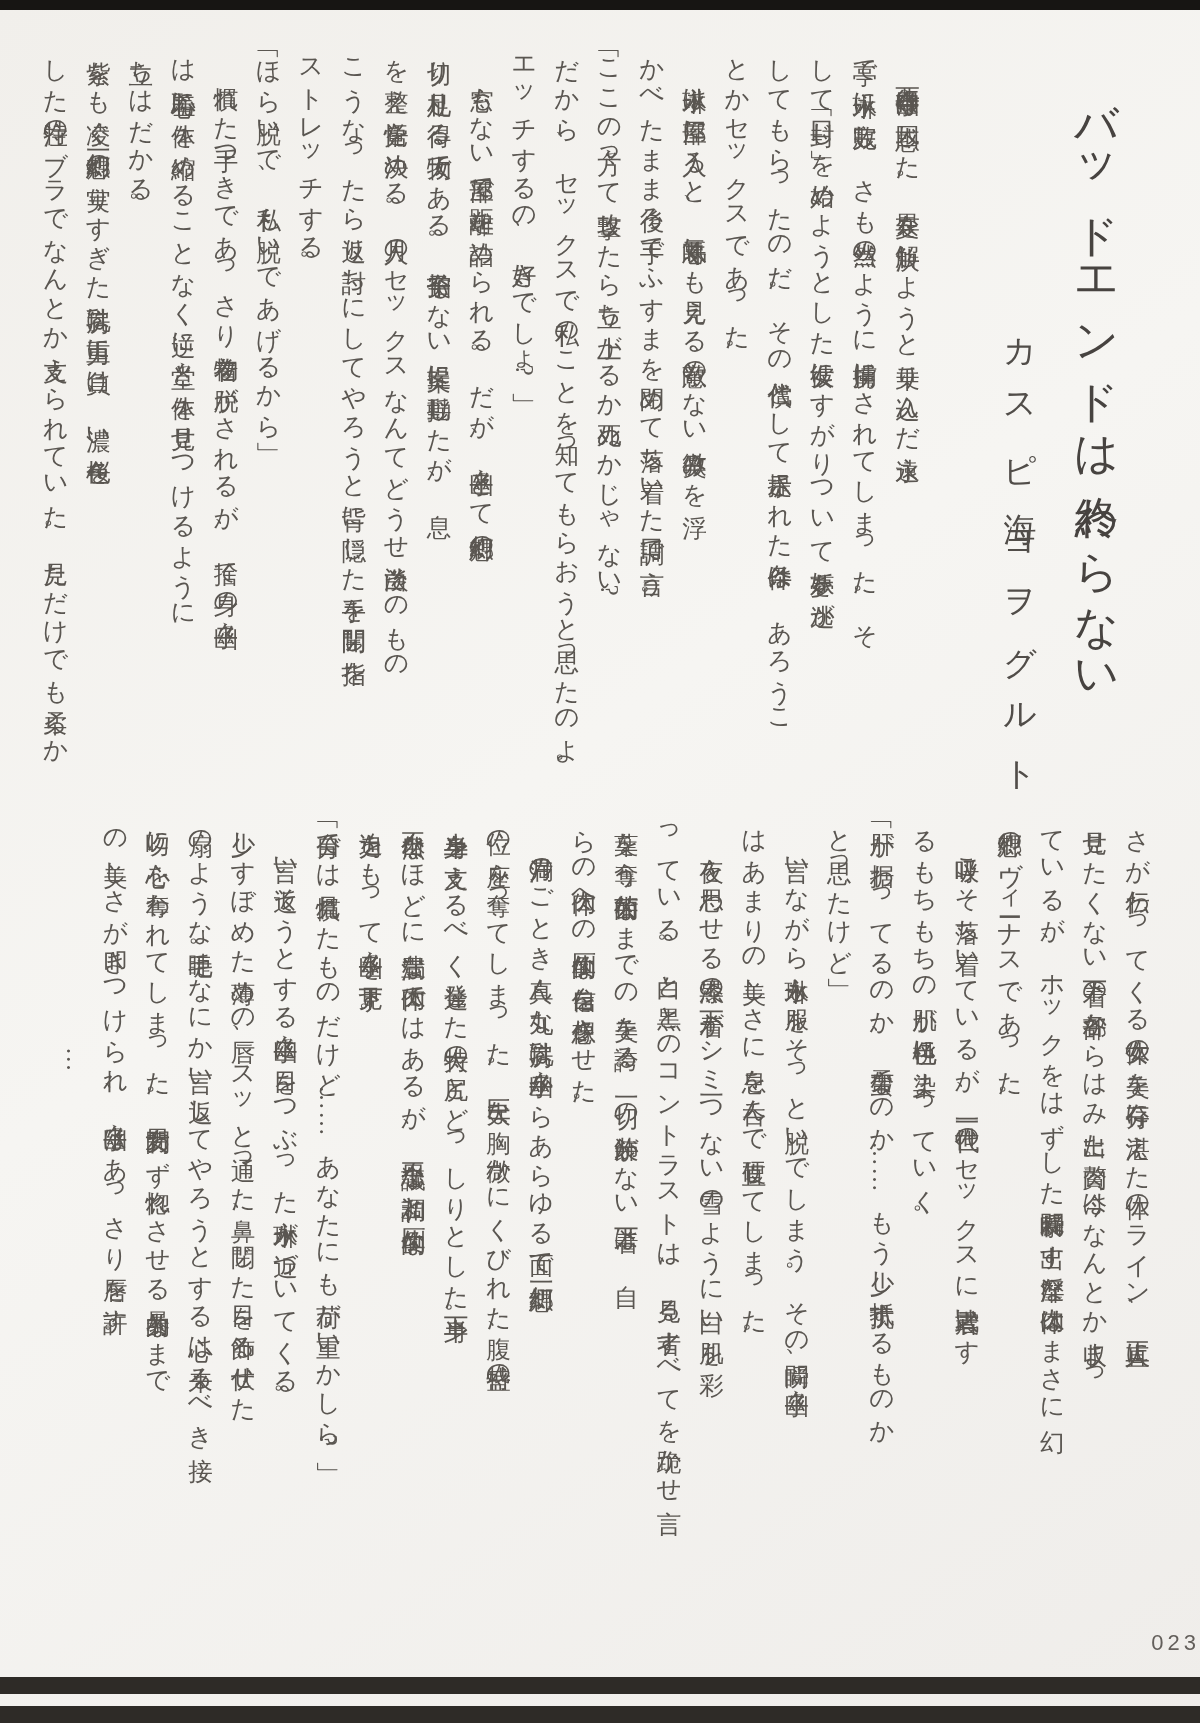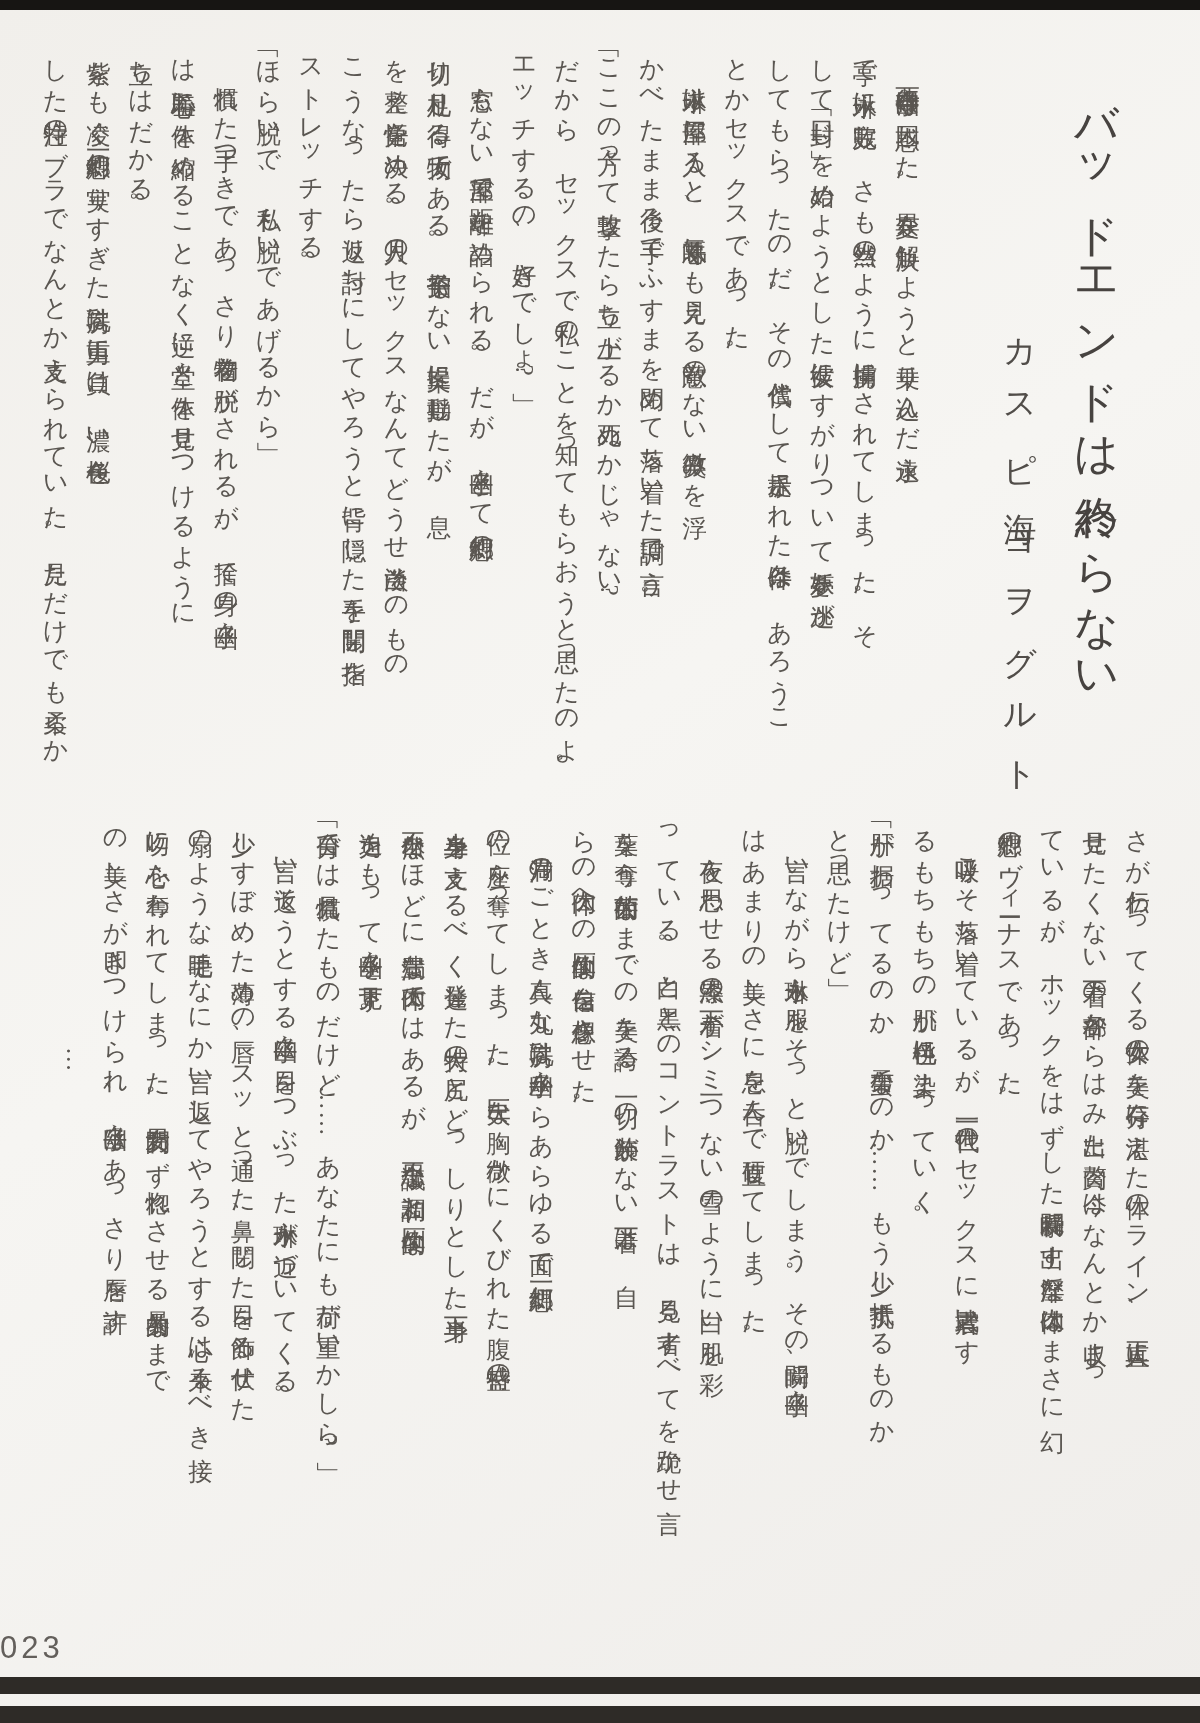--- a/index.html
+++ b/index.html
@@ -38,23 +38,23 @@
   #cols-bottom{top:813px;right:46px;height:790px;}
   .vline{
     writing-mode:vertical-rl;text-orientation:mixed;
     flex:0 0 42.6px;width:42.6px;height:100%;
     font-size:24.6px;letter-spacing:1.4px;
     color:#5a5651;
     white-space:nowrap;
   }
   .page-number{
     position:absolute;top:1630px;left:0;width:100%;
-    text-align:left;
+    text-align:right;
     font-family:"Liberation Sans","DejaVu Sans",sans-serif;
-    font-size:31px;letter-spacing:4px;color:#635f5b;
+    font-size:22px;letter-spacing:4px;color:#635f5b;
   }
 </style>
 </head>
 <body>
 
 <div class="page">
 
   <div class="edge-bar top"></div>
 
   <section>

